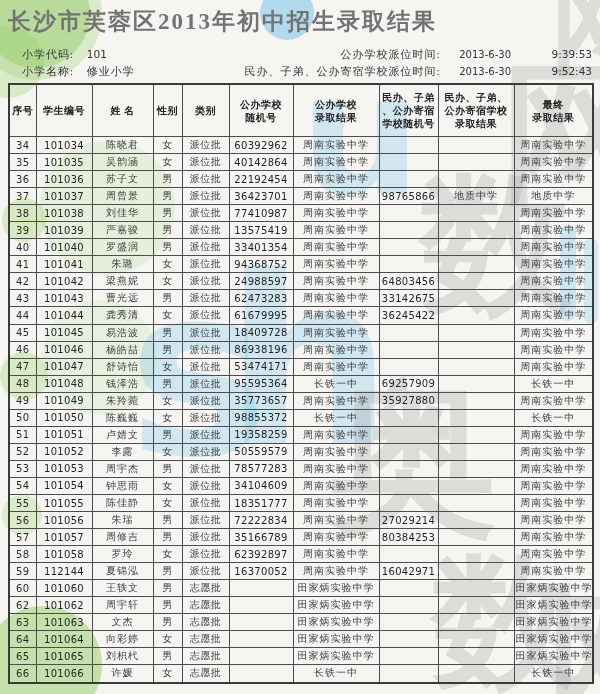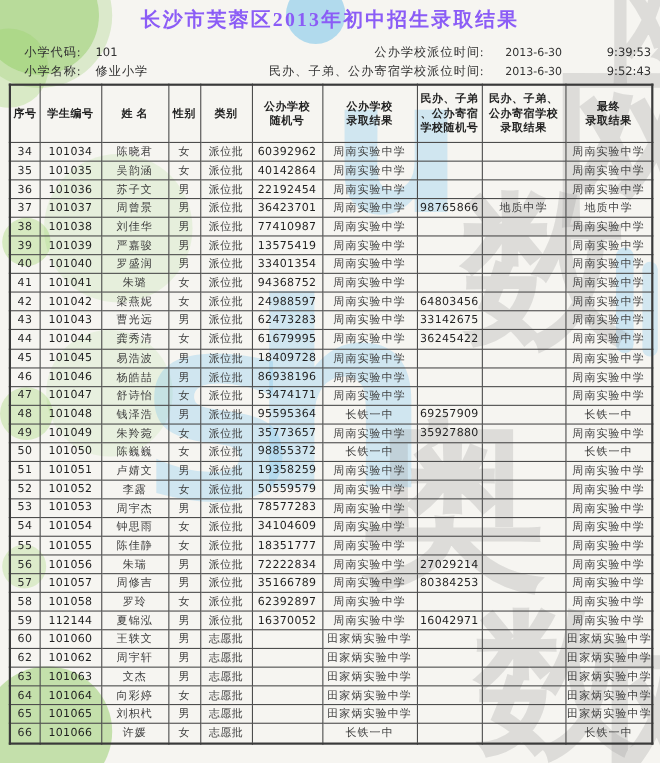--- a/index.html
+++ b/index.html
@@ -16,21 +16,21 @@
   .wm-layer{position:absolute;inset:0;overflow:hidden;z-index:0;pointer-events:none;}
   .wm-circle{position:absolute;border-radius:50%;}
   .wm-bar{position:absolute;border-radius:9px;}
   .wm-letter{position:absolute;font-family:"DejaVu Sans",sans-serif;font-weight:bold;
              color:rgba(120,196,238,0.30);line-height:1;}
   .wm-cjk{position:absolute;font-family:"DejaVu Sans",sans-serif;font-weight:bold;
           color:rgba(150,150,150,0.26);line-height:1;}
   
   .content{position:relative;z-index:1;padding:4px 8px 0 8px;}
   .title{
-    text-align:center;font-size:18px;font-weight:bold;color:#8b5cf6;
+    text-align:left;font-size:23px;font-weight:bold;color:#737373;
     letter-spacing:2px;margin:2px 0 8px 0;
   }
   .meta{display:flex;justify-content:space-between;align-items:flex-end;
         font-size:11px;color:#333;margin-bottom:4px;}
   .meta-left .line{margin:2px 0 0 14px;}
   .meta-left .lbl{letter-spacing:1px;}
   .meta-left .val{margin-left:10px;font-family:"DejaVu Sans",sans-serif;font-size:10.5px;}
   .meta-left .valcn{margin-left:10px;letter-spacing:1px;}
   .meta-right{text-align:right;}
   .meta-right .line{margin:2px 0 0 0;white-space:nowrap;}

